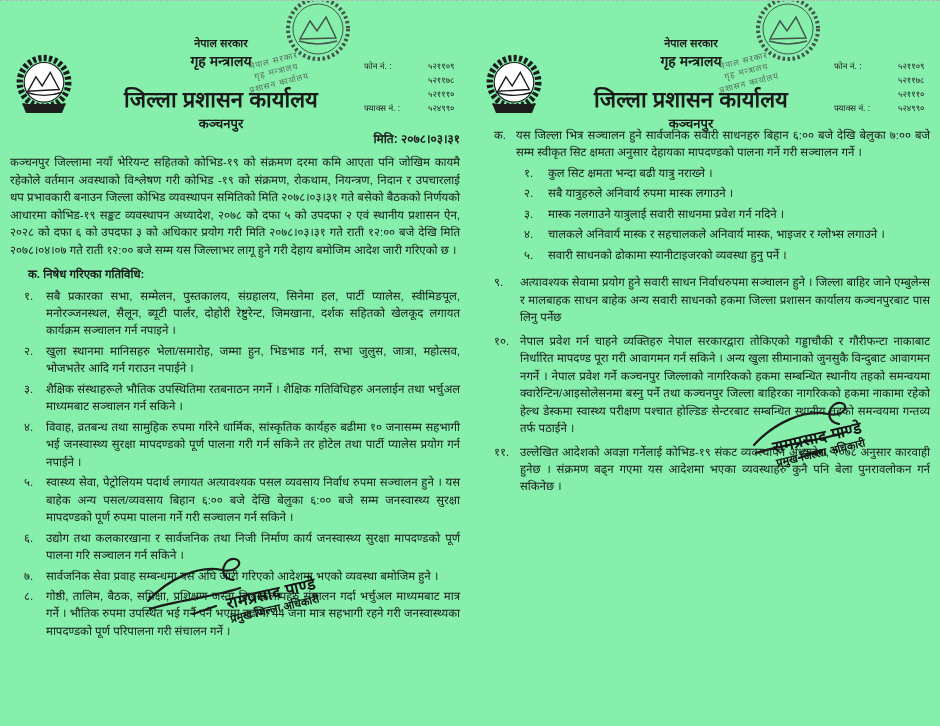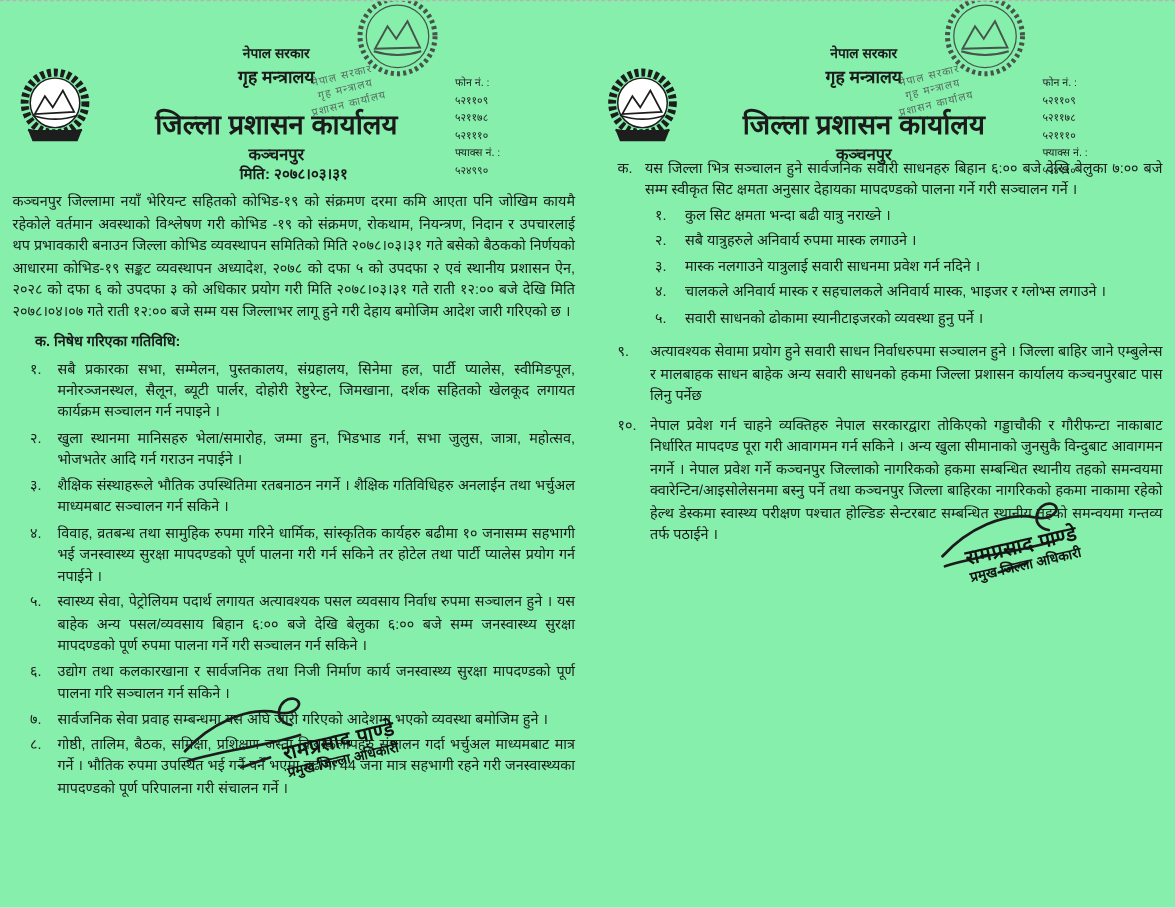--- a/index.html
+++ b/index.html
@@ -14,34 +14,34 @@
   .page{width:470px;height:726px;position:relative;flex:none;}
   
   .hdr{position:relative;height:126px;}
   .emblem{position:absolute;left:8px;top:50px;width:72px;height:68px;}
   .hdr-center{position:absolute;left:86px;width:270px;top:36px;text-align:center;line-height:1.25;}
   .hdr-gov{font-size:11px;font-weight:bold;}
   .hdr-min{font-size:14px;font-weight:bold;margin-top:2px;}
   .hdr-office{font-size:22px;font-weight:bold;margin-top:16px;white-space:nowrap;}
   .hdr-dist{font-size:13px;font-weight:bold;margin-top:2px;}
   .phones{position:absolute;right:2px;top:58px;width:104px;font-size:8.5px;line-height:1.65;color:#222;}
-  .phone-row{display:flex;flex-direction:column;}
+  .phone-row{display:flex;}
   .phone-row .lab{flex:1;text-align:left;white-space:nowrap;}
   .phone-row .val{width:40px;text-align:left;}
   .stamp{position:absolute;left:276px;top:-6px;width:84px;height:74px;opacity:.85;}
   .stamp-text{
     position:absolute;left:246px;top:54px;transform:rotate(-14deg);
     font-size:8.5px;line-height:1.35;color:#4a4a4a;opacity:.8;text-align:center;
     letter-spacing:1px;white-space:nowrap;
   }
   
   .content{padding:0 10px;font-size:11.5px;line-height:1.52;text-align:justify;}
   .doc-title{text-align:center;font-weight:bold;font-size:14.5px;margin-top:2px;
     text-decoration:underline;text-underline-offset:3px;}
-  .doc-date{text-align:center;font-weight:bold;font-size:12px;margin-top:3px;margin-bottom:6px;}
+  .doc-date{text-align:right;font-weight:bold;font-size:12px;margin-top:3px;margin-bottom:6px;}
   .sec-head{font-weight:bold;margin:7px 0 4px 18px;text-align:left;}
   .olist{margin-left:14px;}
   .li{display:flex;margin-bottom:3px;}
   .li .num{flex:none;width:22px;font-weight:normal;}
   .li .txt{flex:1;text-align:justify;}
   .sub{margin-left:30px;}
   .sub .num{width:24px;}
   .intro{margin-top:2px;}
   
   .sig{position:absolute;width:240px;}
@@ -239,20 +239,24 @@
 
       <div class="olist" style="margin-top:10px;">
         <div class="li" style="margin-bottom:6px;">
             <span class="num" style="width:26px;">९.</span>
             <span class="txt">अत्यावश्यक सेवामा प्रयोग हुने सवारी साधन निर्वाधरुपमा सञ्चालन हुने । जिल्ला बाहिर जाने एम्बुलेन्स र मालबाहक साधन बाहेक अन्य सवारी साधनको हकमा जिल्ला प्रशासन कार्यालय कञ्चनपुरबाट पास लिनु पर्नेछ</span>
           </div>
         <div class="li" style="margin-bottom:6px;">
             <span class="num" style="width:26px;">१०.</span>
             <span class="txt">नेपाल प्रवेश गर्न चाहने व्यक्तिहरु नेपाल सरकारद्वारा तोकिएको गड्डाचौकी र गौरीफन्टा नाकाबाट निर्धारित मापदण्ड पूरा गरी आवागमन गर्न सकिने । अन्य खुला सीमानाको जुनसुकै विन्दुबाट आवागमन नगर्ने । नेपाल प्रवेश गर्ने कञ्चनपुर जिल्लाको नागरिकको हकमा सम्बन्धित स्थानीय तहको समन्वयमा क्वारेन्टिन/आइसोलेसनमा बस्नु पर्ने तथा कञ्चनपुर जिल्ला बाहिरका नागरिकको हकमा नाकामा रहेको हेल्थ डेस्कमा स्वास्थ्य परीक्षण पश्चात होल्डिङ सेन्टरबाट सम्बन्धित स्थानीय तहको समन्वयमा गन्तव्य तर्फ पठाईने ।</span>
           </div>
+        <div class="li">
+            <span class="num" style="width:26px;">११.</span>
+            <span class="txt">उल्लेखित आदेशको अवज्ञा गर्नेलाई कोभिड-१९ संकट व्यवस्थापन अध्यादेश, २०७८ अनुसार कारवाही हुनेछ । संक्रमण बढ्न गएमा यस आदेशमा भएका व्यवस्थाहरु कुनै पनि बेला पुनरावलोकन गर्न सकिनेछ ।</span>
+          </div>
       </div>
     </div>
 
     <div class="sig sig-right">
       <svg width="125" height="62" viewBox="0 0 125 62" style="margin-left:60px;">
         <path d="M10,48 C30,26 60,12 84,17 C100,20 106,8 97,6 C86,4 78,24 95,27 M12,56 C40,47 75,44 102,35 M55,61 L78,53" fill="none" stroke="#1c1c1c" stroke-width="2.2" stroke-linecap="round"></path>
       </svg>
       <div class="sig-stamp">
         <div class="sig-name">रामप्रसाद पाण्डे</div>
         <div class="sig-post">प्रमुख जिल्ला अधिकारी</div>

